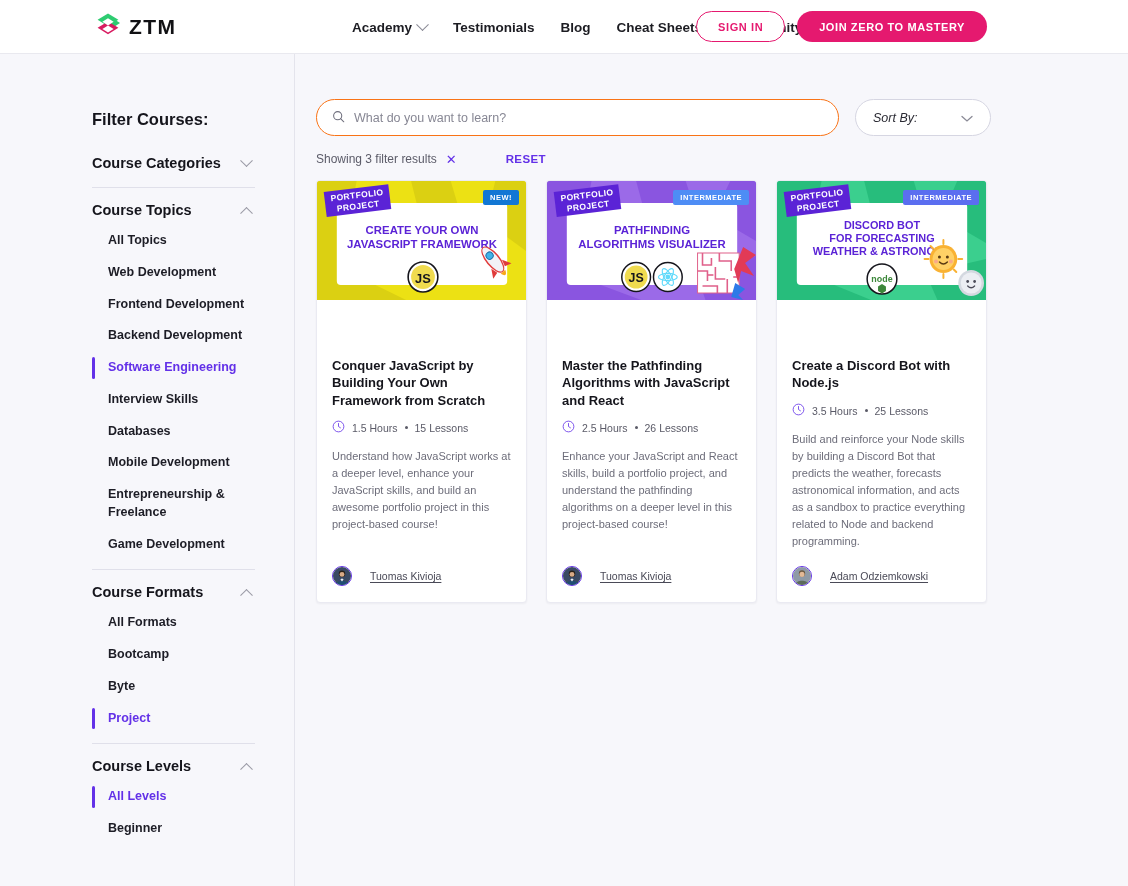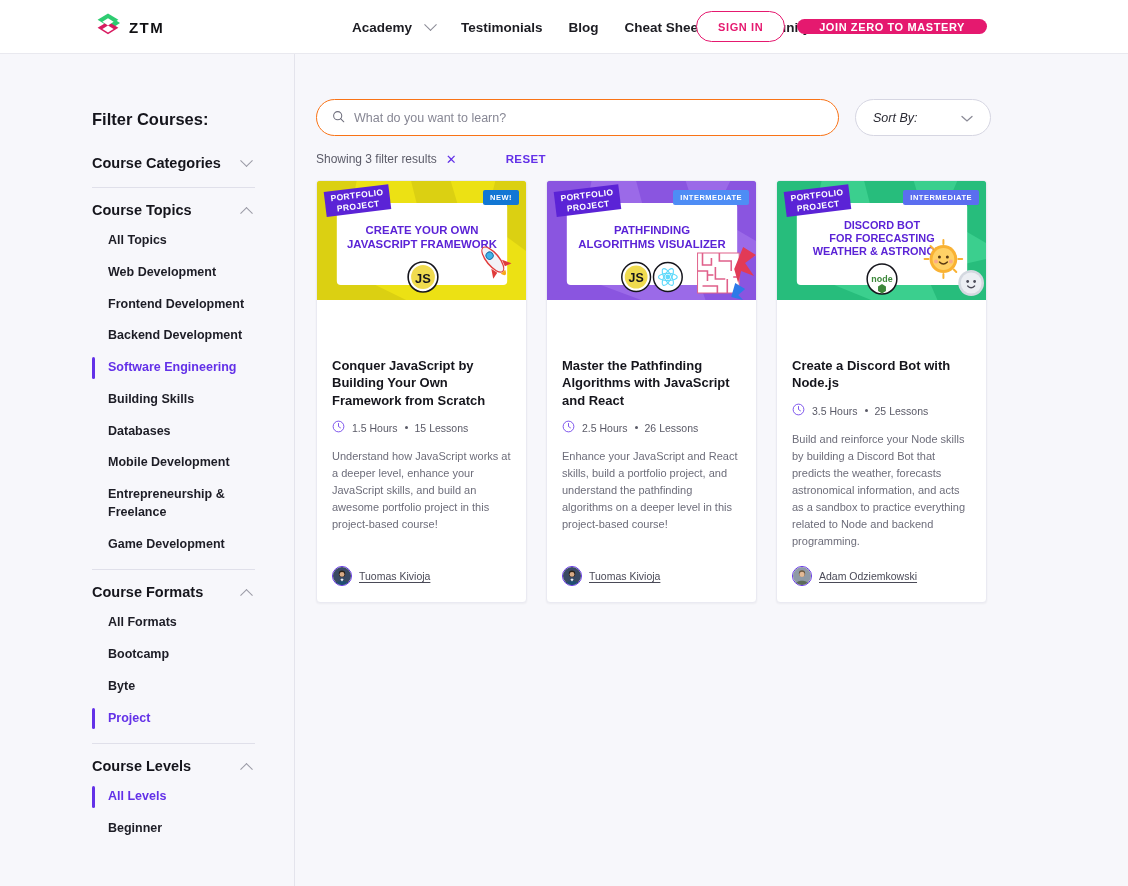--- a/index.html
+++ b/index.html
@@ -19,51 +19,51 @@
     display: flex;
     align-items: center;
     position: relative;
   }
   .logo-wrap {
     position: absolute; left: 92px; top: 11px;
     display: flex; align-items: center; gap: 5px;
   }
   .logo-mark { width: 32px; height: 32px; display: block; }
   .logo-text {
-    font-size: 15px; font-weight: bold; letter-spacing: 1.4px;
+    font-size: 21px; font-weight: bold; letter-spacing: 1.4px;
     color: #111114;
   }
   .nav {
     position: absolute; left: 352px; top: 0; height: 54px;
     display: flex; align-items: center; gap: 26px;
   }
   .nav-item {
     font-size: 13.5px; font-weight: bold; color: #1c1c22;
-    display: flex; align-items: center; gap: 14px;
+    display: flex; align-items: center; gap: 6px;
     cursor: pointer; white-space: nowrap;
   }
   .caret {
     width: 9px; height: 9px; display: inline-block;
     border-right: 1.6px solid #8a8a96;
     border-bottom: 1.6px solid #8a8a96;
     transform: rotate(45deg) translate(-2px,-2px);
   }
   .auth {
     position: absolute; right: 141px; top: 11px;
     display: flex; align-items: center; gap: 12px;
   }
   .btn-signin {
     width: 89px; height: 31px; border-radius: 16px;
     border: 1.5px solid #e5196f; background: #fff;
     color: #e5196f; font-size: 11px; font-weight: bold;
     letter-spacing: .6px; display: flex; align-items: center;
     justify-content: center; cursor: pointer;
   }
   .btn-join {
-    height: 15px; padding: 4px 22px; border-radius: 16px;
+    height: 31px; padding: 4px 22px; border-radius: 16px;
     border: none; background: #e5196f; color: #fff;
     font-size: 11px; font-weight: bold; letter-spacing: .6px;
     display: flex; align-items: center; justify-content: center;
     cursor: pointer; white-space: nowrap;
   }
 
   
   .page {
     position: relative;
     height: 832px;
@@ -175,21 +175,21 @@
     font-size: 13px; font-weight: bold; color: #15151c;
     line-height: 1.33; margin-bottom: 10px;
   }
   .meta { display: flex; align-items: center; gap: 7px; margin-bottom: 11px; }
   .meta-text { font-size: 10.5px; color: #5a5a67; }
   .dot { width: 3px; height: 3px; border-radius: 50%; background: #5a5a67; }
   .card-desc {
     font-size: 11px; color: #6d6d7a; line-height: 1.55;
   }
   .author {
-    display: flex; align-items: center; gap: 7px;
+    display: flex; align-items: center; gap: 18px;
     padding: 16px 15px 16px 15px;
   }
   .avatar {
     width: 20px; height: 20px; border-radius: 50%;
     border: 1.4px solid #6331e8; overflow: hidden;
     flex-shrink: 0;
   }
   .avatar svg { display: block; }
   .author-name {
     font-size: 10.5px; color: #4a4a57;
@@ -247,21 +247,21 @@
     <div class="group">
       <div class="group-head">
         <span class="t">Course Topics</span>
         <span class="chev up"></span>
       </div>
       <div class="opt">All Topics</div>
       <div class="opt">Web Development</div>
       <div class="opt">Frontend Development</div>
       <div class="opt">Backend Development</div>
       <div class="opt active">Software Engineering</div>
-      <div class="opt">Building Skills</div>
+      <div class="opt">Interview Skills</div>
       <div class="opt">Databases</div>
       <div class="opt">Mobile Development</div>
       <div class="opt">Entrepreneurship &amp; Freelance</div>
       <div class="opt">Game Development</div>
     </div>
     <div class="hr"></div>
 
     <div class="group">
       <div class="group-head">
         <span class="t">Course Formats</span>

